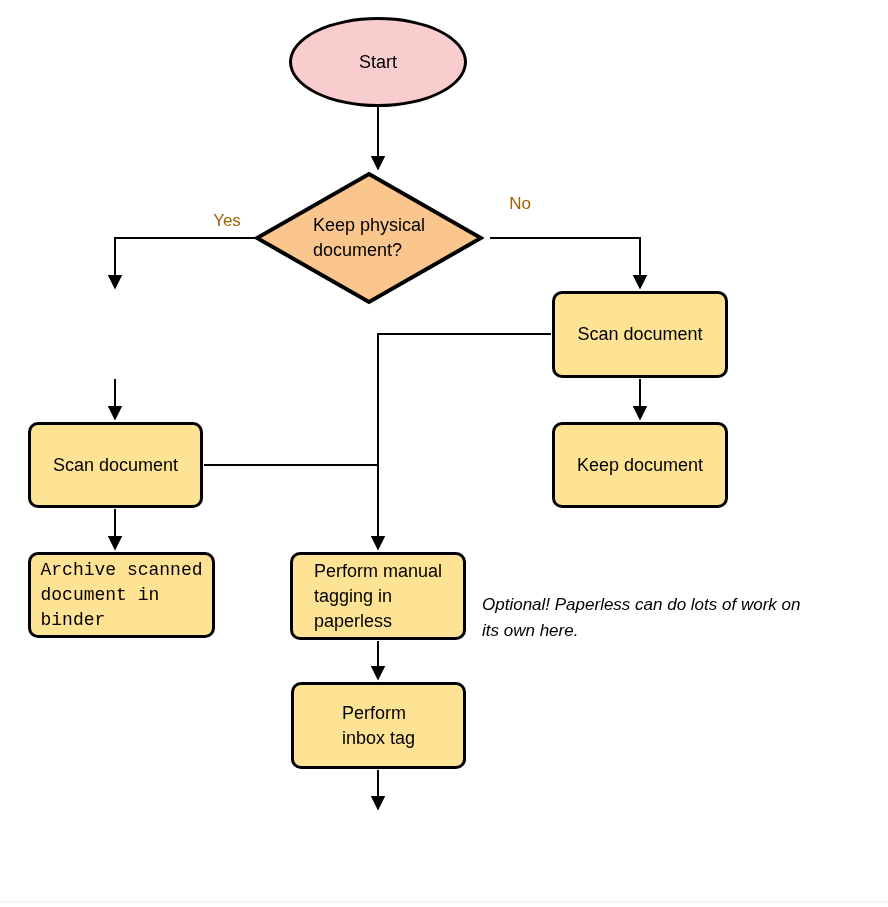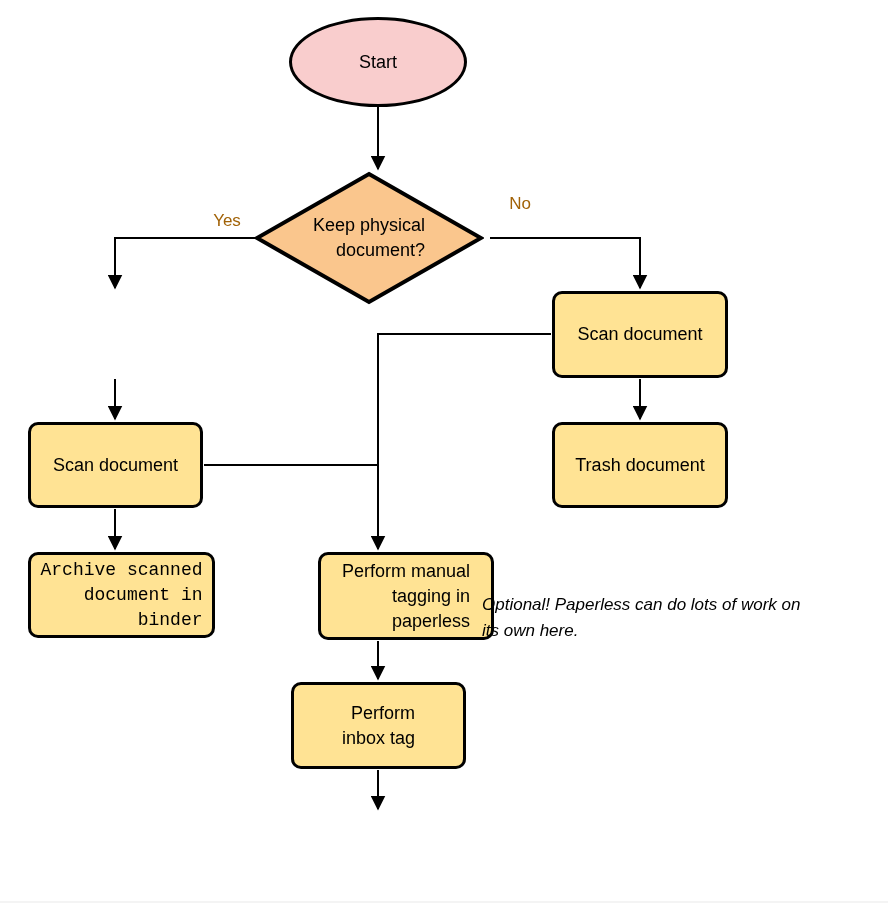--- a/index.html
+++ b/index.html
@@ -26,21 +26,21 @@
     stroke: var(--stroke, #000);
     stroke-width: 2;
   }
   #arrowhead path { fill: var(--stroke, #000); }
 
   .node {
     position: absolute;
     display: flex;
     align-items: center;
     justify-content: center;
-    text-align: right;
+    text-align: left;
     font-size: 18px;
     line-height: 25px;
     color: #000;
     white-space: pre-line;
     box-sizing: border-box;
   }
   .process {
     background: var(--process-fill, #ffe394);
     border: 3px solid var(--stroke, #000);
     border-radius: 10px;
@@ -143,24 +143,24 @@
     <span class="node-label">Archive scanned
 document in
 binder</span>
   </div>
 
   <div class="node process" style="left:552px; top:291px; width:176px; height:87px;">
     <span class="node-label">Scan document</span>
   </div>
 
   <div class="node process" style="left:552px; top:422px; width:176px; height:86px;">
-    <span class="node-label">Trash document</span>
+    <span class="node-label">Keep document</span>
   </div>
 
-  <div class="node process" style="left:290px; top:552px; width:176px; height:88px;margin-left:28px;">
+  <div class="node process" style="left:290px; top:552px; width:176px; height:88px;">
     <span class="node-label">Perform manual
 tagging in
 paperless</span>
   </div>
 
   <div class="annotation">Optional! Paperless can do lots of work on
 its own here.</div>
 
   <div class="node process" style="left:291px; top:682px; width:175px; height:87px;">
     <span class="node-label">Perform

